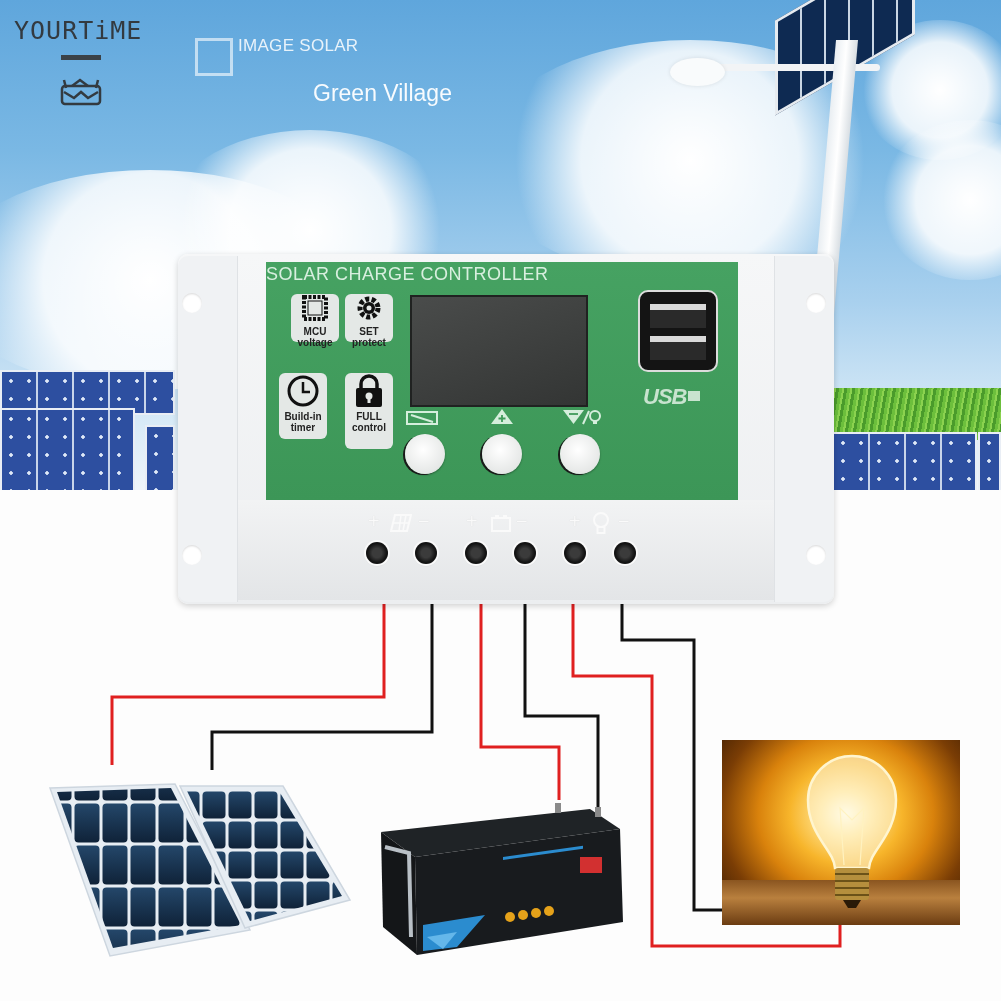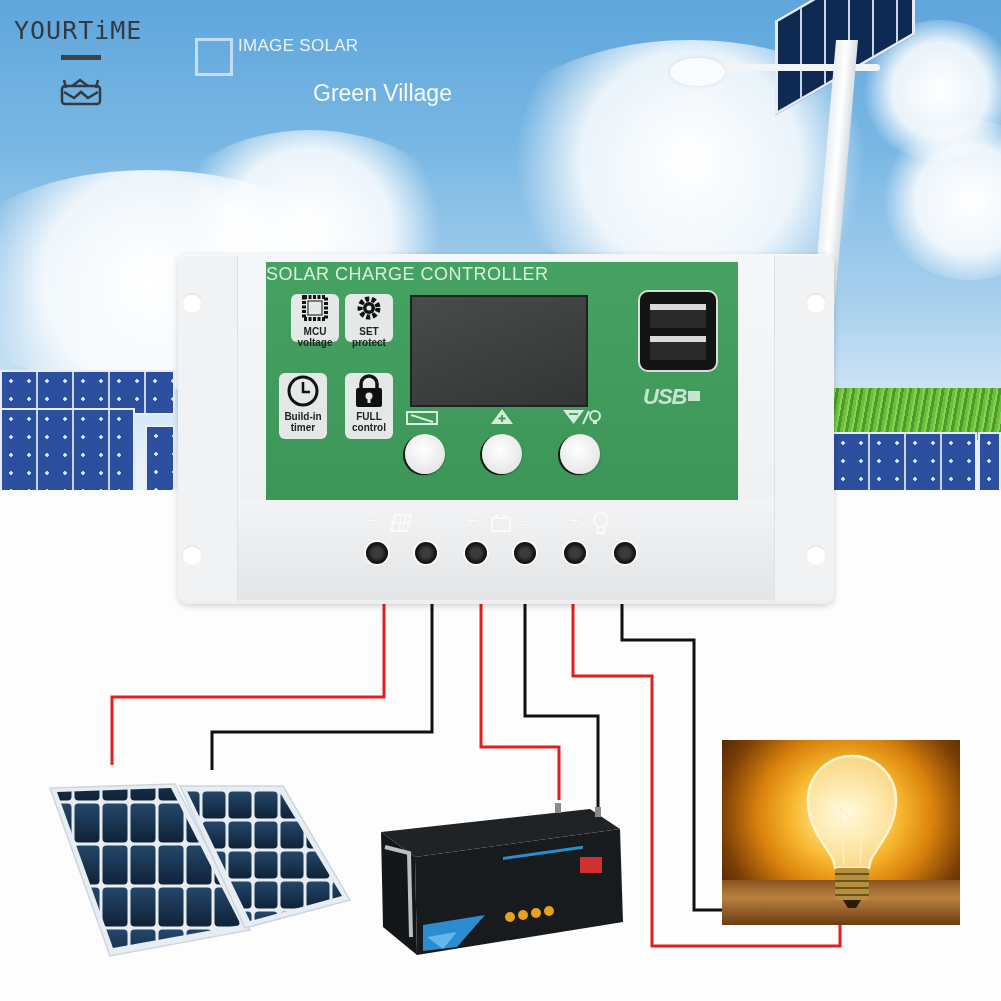--- a/index.html
+++ b/index.html
@@ -157,21 +157,21 @@
   <div>protect</div>
 </div>
 <div class="abs feat" style="left:279px;top:373px;height:66px">
   <svg width="48" height="36" viewBox="0 0 48 36">
     <circle cx="24" cy="18" r="14" fill="none" stroke="#111" stroke-width="3"></circle>
     <path d="M24 9 V19 H31" stroke="#111" stroke-width="2.5" fill="none"></path>
   </svg>
   <div>Build-in</div>
   <div>timer</div>
 </div>
-<div class="abs feat" style="left:345px;top:373px;height:66px">
+<div class="abs feat" style="left:345px;top:373px;height:76px">
   <svg width="48" height="36" viewBox="0 0 48 36">
     <path d="M16 16 V11 a8 8 0 0 1 16 0 V16" fill="none" stroke="#111" stroke-width="3.5"></path>
     <rect x="11" y="15" width="26" height="19" rx="2" fill="#111"></rect>
     <circle cx="24" cy="23" r="3.5" fill="#e4e8e6"></circle>
       <rect x="22.5" y="25" width="3" height="5" fill="#e4e8e6"></rect>
   </svg>
   <div>FULL</div>
   <div>control</div>
 </div>
 

